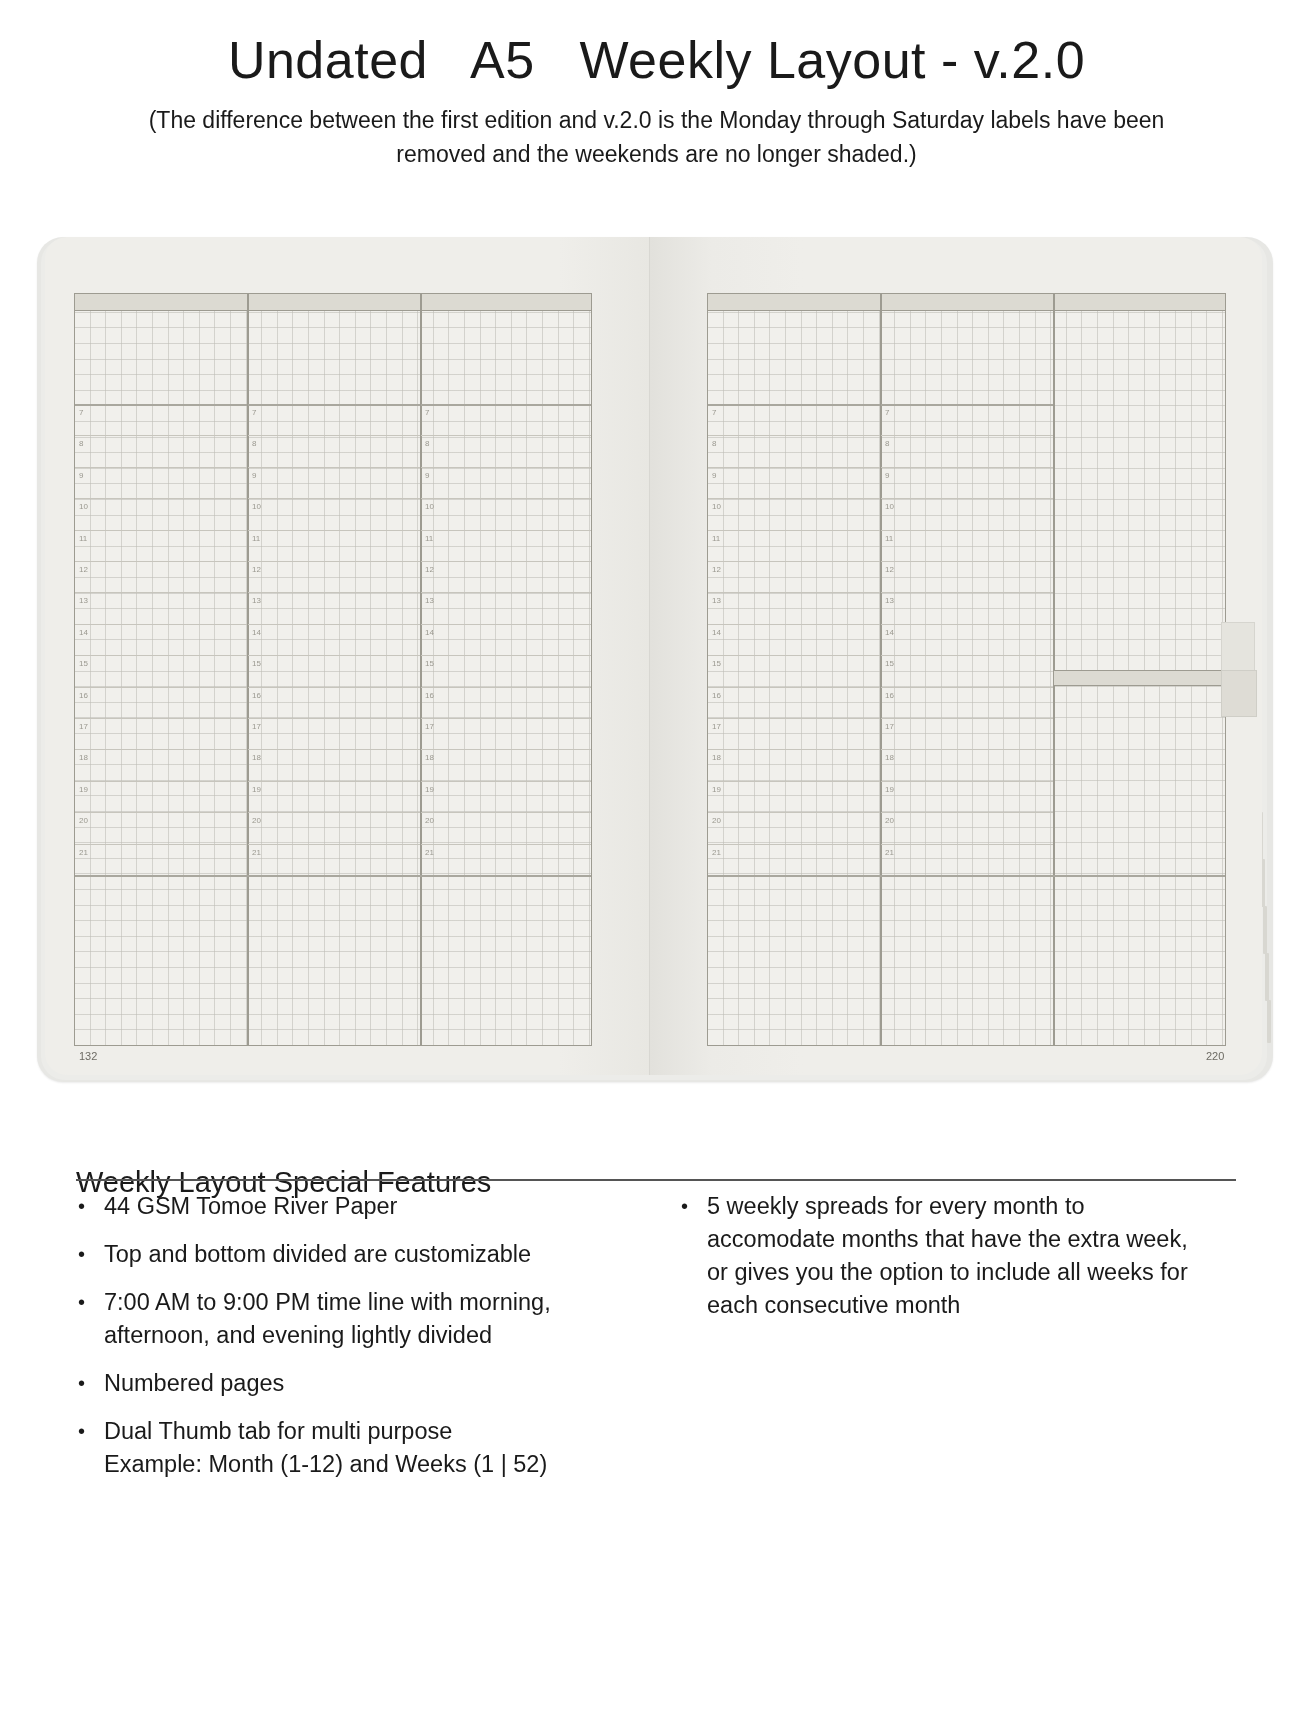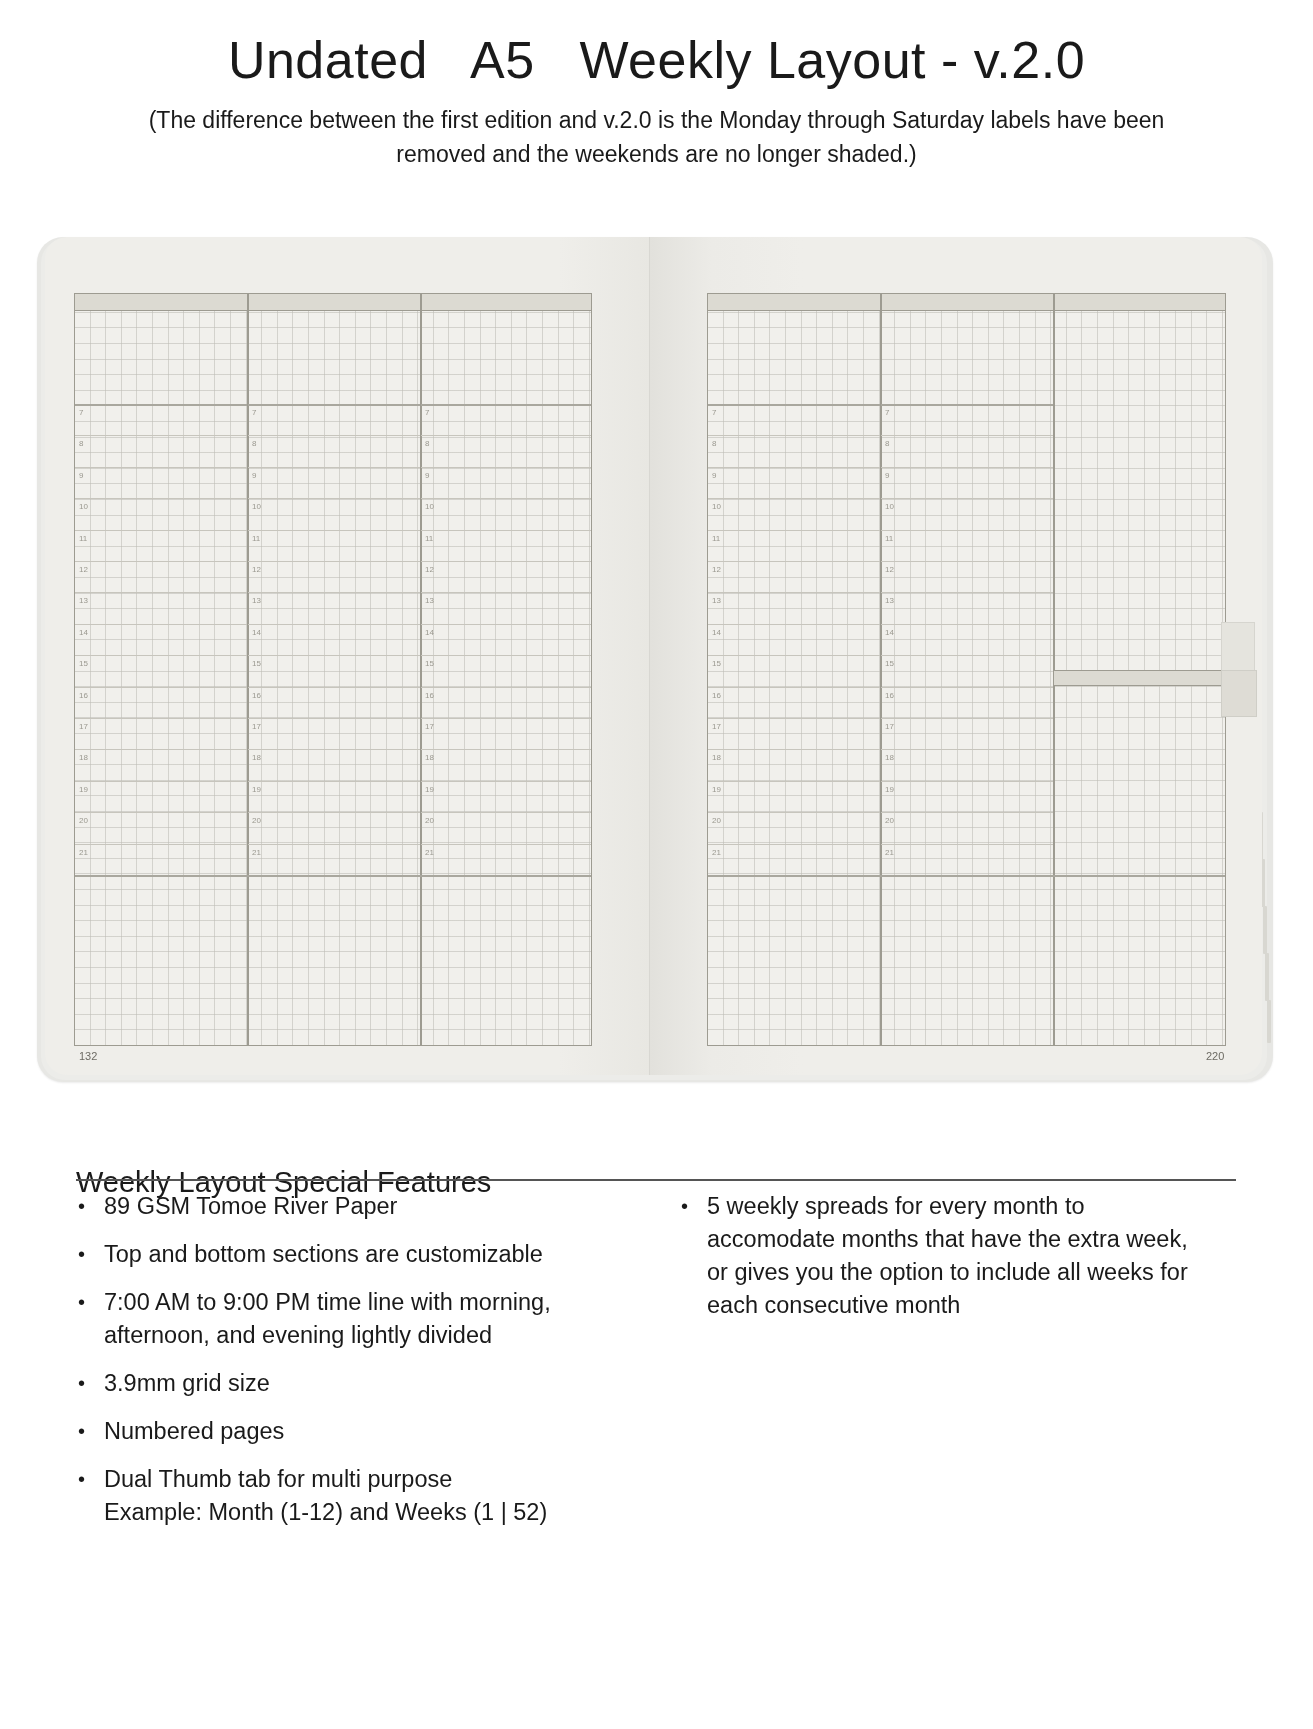--- a/index.html
+++ b/index.html
@@ -246,31 +246,28 @@
 
   <div class="pnum" style="left:79px;">132</div>
   <div class="pnum" style="left:1206px;">220</div>
 </div>
 
 <div class="feat-h">Weekly Layout Special Features</div>
 <div class="feat-rule"></div>
 
 <ul class="feat" style="left:76px;top:1190px;width:560px;">
   <li>
-      <span>89 GSM Tomoe River Paper</span>
-    </li>
-  <li>
-      <span>Top and bottom sections are customizable</span>
+      <span>44 GSM Tomoe River Paper</span>
+    </li>
+  <li>
+      <span>Top and bottom divided are customizable</span>
     </li>
   <li>
       <span>7:00 AM to 9:00 PM time line with morning,
 afternoon, and evening lightly divided</span>
-    </li>
-  <li>
-      <span>3.9mm grid size</span>
     </li>
   <li>
       <span>Numbered pages</span>
     </li>
   <li>
       <span>Dual Thumb tab for multi purpose
 Example: Month (1-12) and Weeks (1 | 52)</span>
     </li>
 </ul>
 

